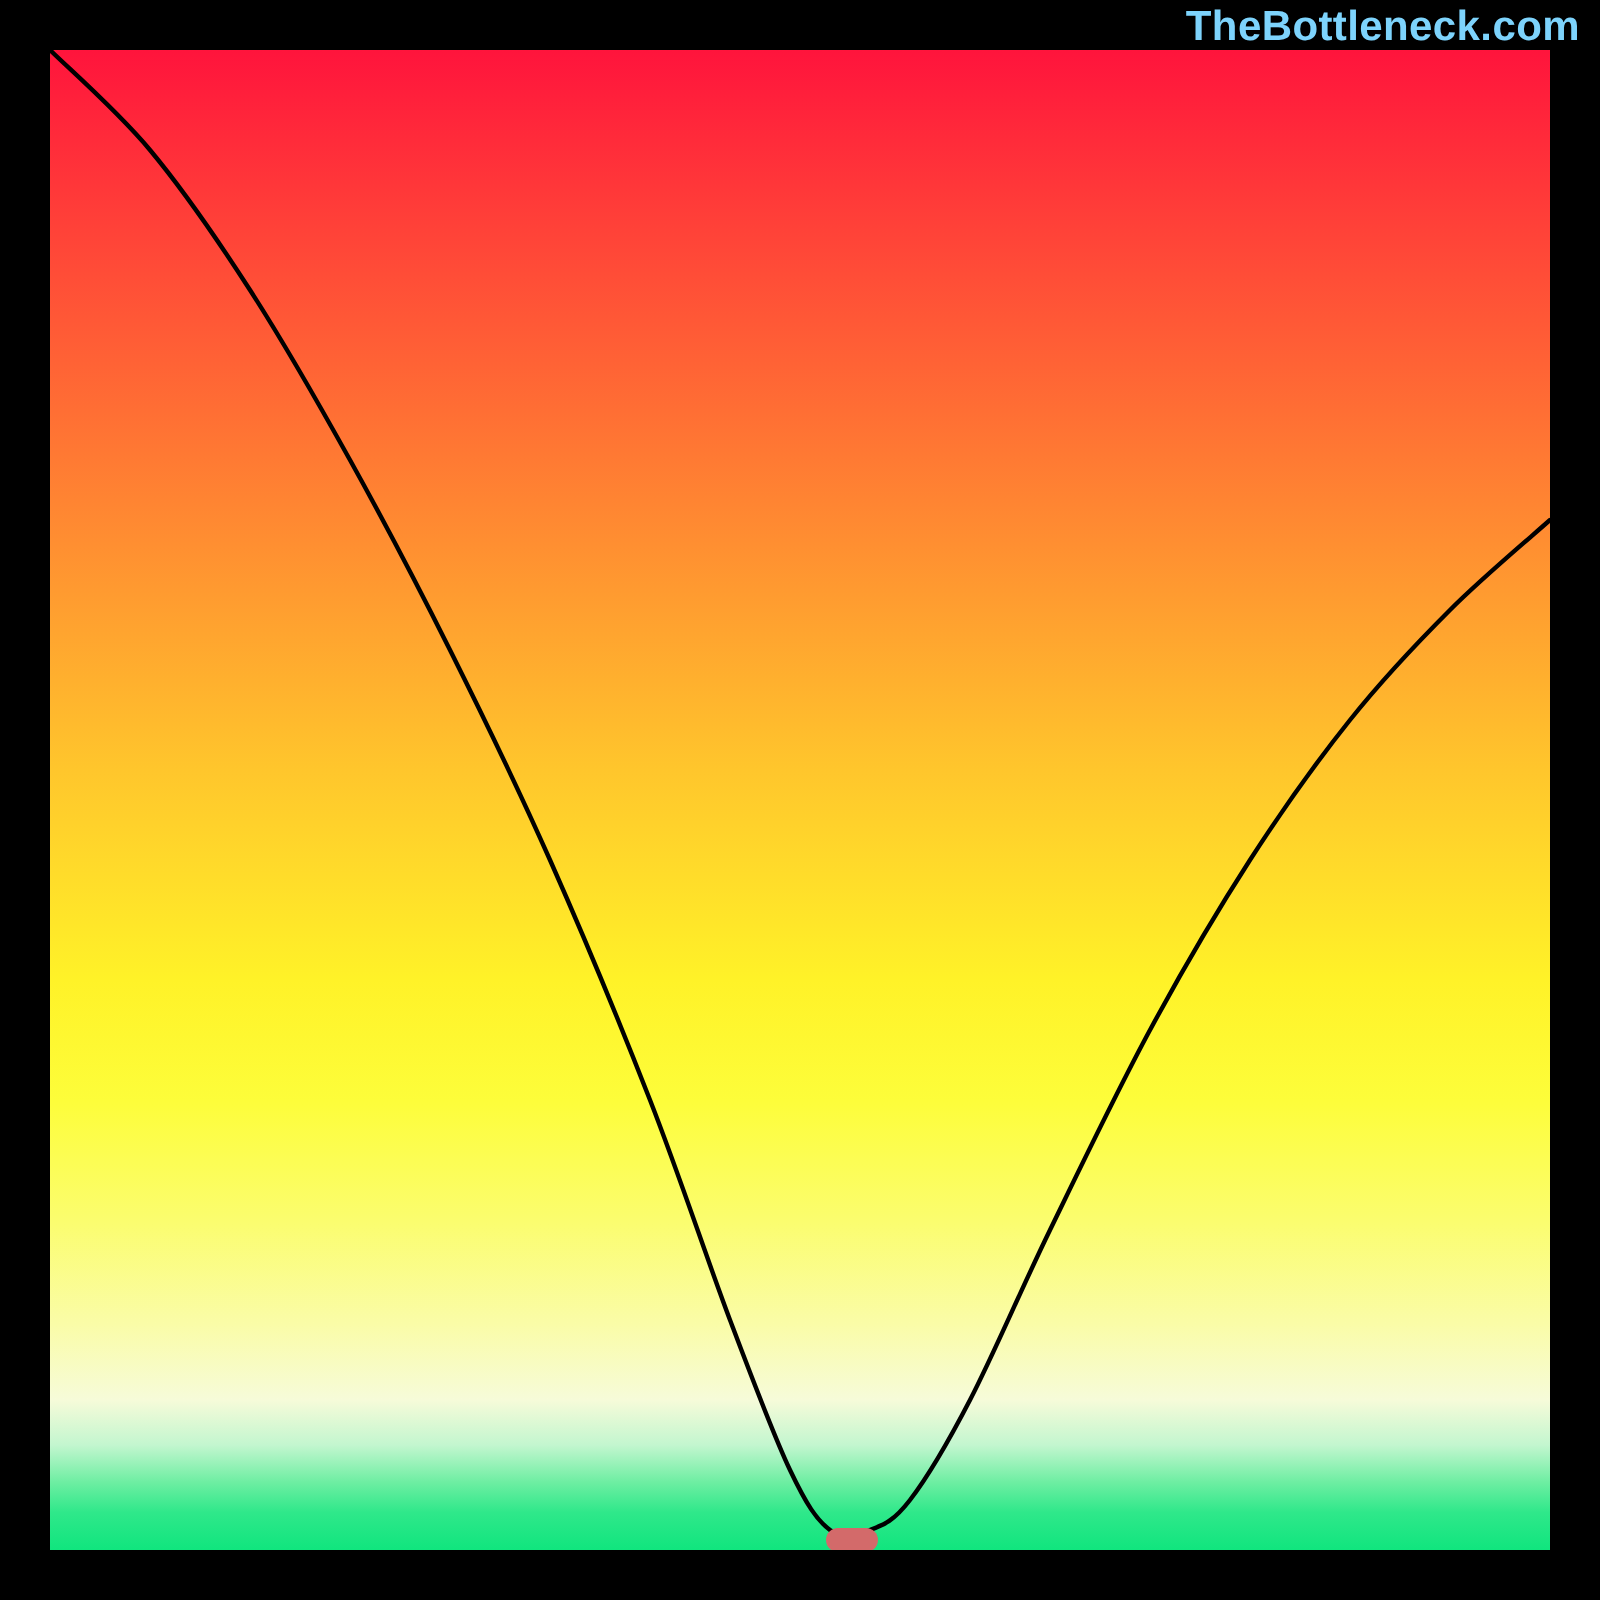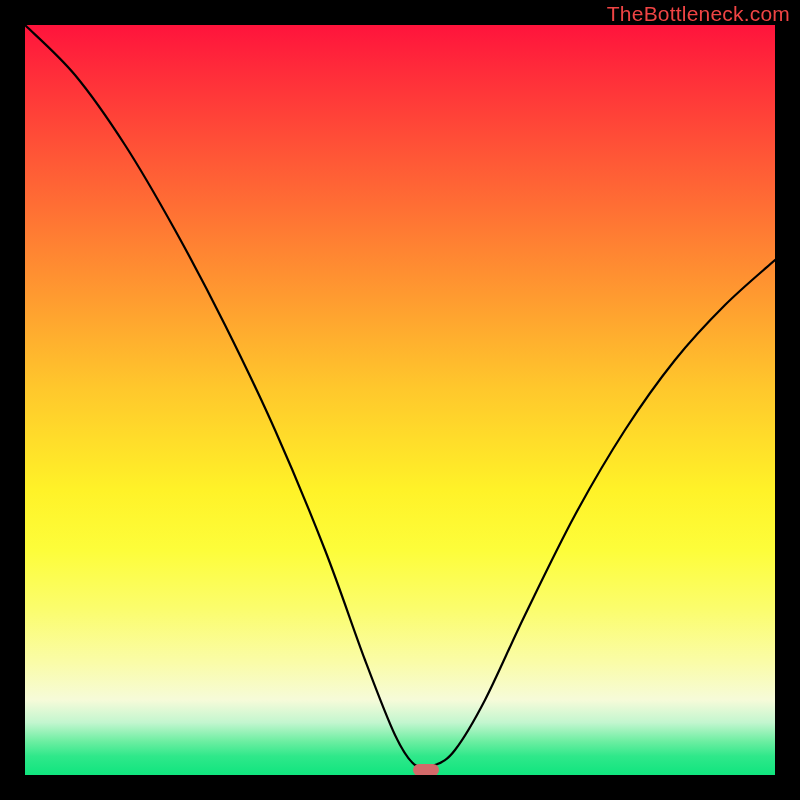--- a/index.html
+++ b/index.html
@@ -60,23 +60,23 @@
     width: 26px;
     height: 12px;
     background: #d36a6a;
     border-radius: 6px;
     transform: translate(-50%, -50%);
   }
   .watermark {
     position: absolute;
     top: 2px;
     right: 10px;
-    color: #ef4444;
+    color: #7dd3fc;
     font-size: 21px;
-    font-weight: 400;
+    font-weight: 700;
     letter-spacing: 0.2px;
   }
 </style>
 </head>
 <body>
 
 <div class="frame">
   <div class="watermark">TheBottleneck.com</div>
 
   <div class="plot">

